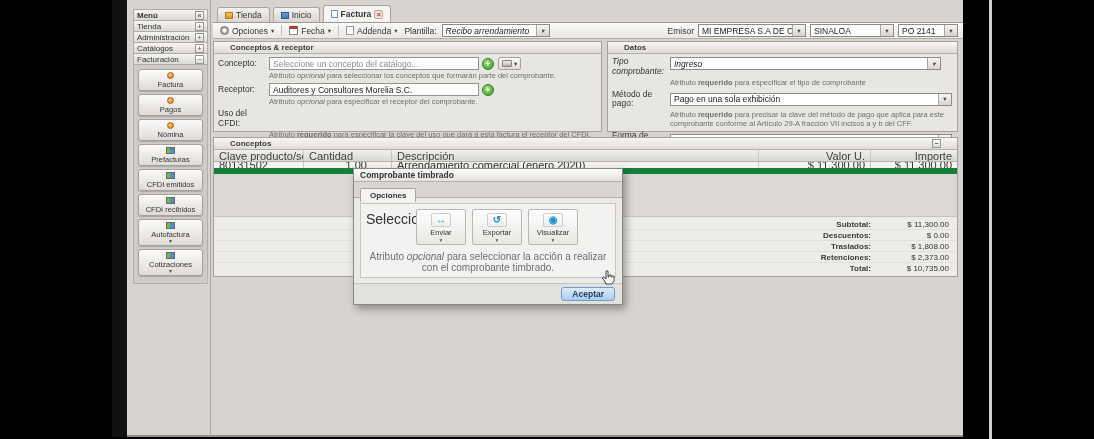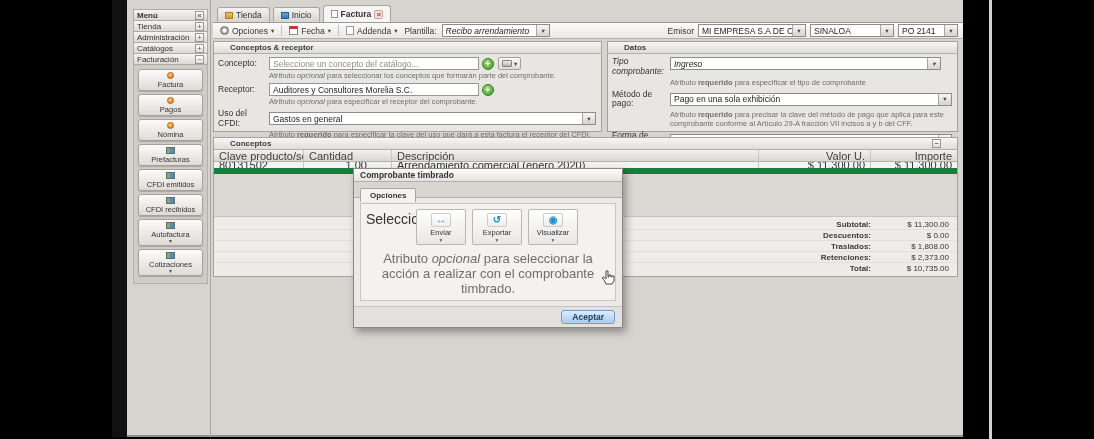--- a/index.html
+++ b/index.html
@@ -120,21 +120,21 @@
   .m-box-top { display:flex; }
   .m-sel-label { font-size:14px; color:#333; width:50px; padding-top:2px; flex-shrink:0;text-align:center; }
   .m-actions { display:flex; gap:6px; }
   .abtn { width:50px; height:36px; background:linear-gradient(#fefefe,#e9e7e4); border:1px solid #b9b7b3;
     border-radius:2px; display:flex; flex-direction:column; align-items:center; justify-content:center; gap:1px; }
   .aicon-wrap { width:20px; height:14px; background:linear-gradient(#fff,#ededeb); border:1px solid #cfcdc9;
     border-radius:2px; display:flex; align-items:center; justify-content:center; }
   .aicon { font-size:10px; line-height:10px; color:#1d8fd1; font-weight:bold; }
   .abtn .alabel { font-size:7.5px; color:#333; }
   .abtn .mini-caret { font-size:5.5px; line-height:4px; color:#555; }
-  .m-hint { text-align:center; font-size:13px; color:#6e6e6e; margin-top:6px; }
+  .m-hint { text-align:center; font-size:10px; color:#6e6e6e; margin-top:6px; }
   .m-footer { height:21px; background:#e3e1dd; border-top:1px solid #c6c4c0;
     display:flex; justify-content:flex-end; align-items:center; padding:0 7px; }
   .accept { height:14px; padding:0 10px; background:linear-gradient(#ddecfa,#a9ccec);
     border:1px solid #6f9cc9; border-radius:3px; font-size:8.5px; font-weight:bold; color:#23405e;
     display:flex; align-items:center; }
   .cursor { position:absolute; left:601px; top:270px; }
 </style>
 </head>
 <body>
 
@@ -295,26 +295,20 @@
           <input class="f-input" style="width: 210px;" value="Auditores y Consultores Morelia S.C.">
           <span class="btn-add">+</span>
         </div>
         <div class="hint">
           <span>Atributo</span>
           <span class="kw-opt">opcional</span>
           <span>para especificar el receptor del comprobante.</span>
         </div>
         <div class="f-row">
           <span class="f-label">Uso del CFDI:</span>
-          <div class="select" style="flex:1; margin-right:1px;">
-            <span class="sel-text">Gastos en general</span>
-            <span class="arrow">
-                <span class="caret">▾</span>
-              </span>
-          </div>
         </div>
         <div class="hint">
           <span>Atributo</span>
           <span class="kw-req">requerido</span>
           <span>para especificar la clave del uso que dará a esta factura el receptor del CFDI.</span>
         </div>
       </div>
 
       <div class="panel" style="left:394px; top:41px; width:351px; height:91px;">
         <div class="panel-h">

